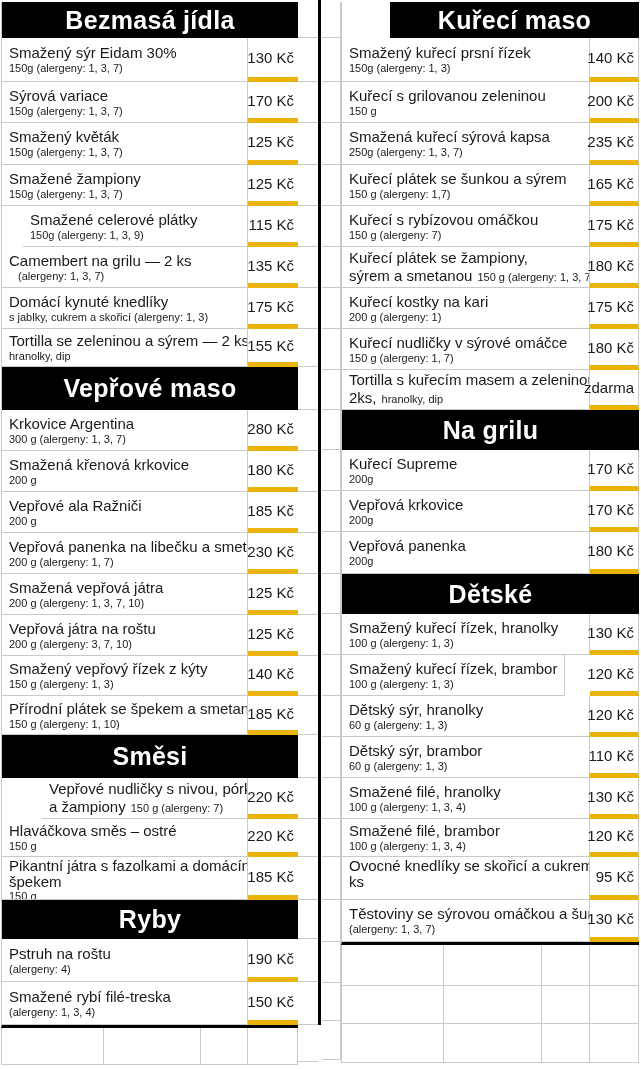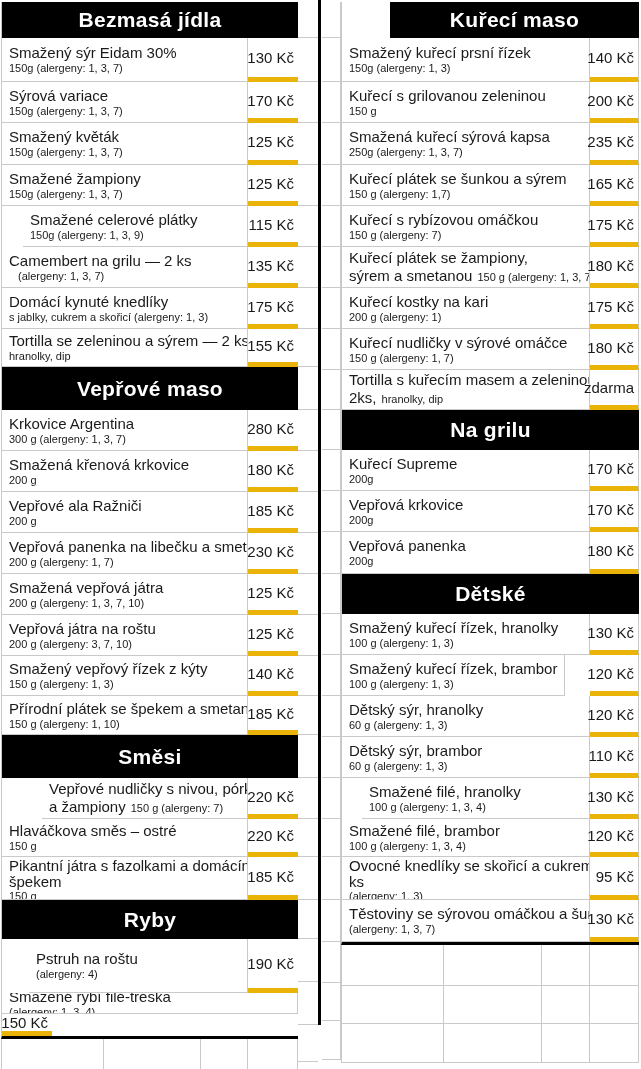--- a/index.html
+++ b/index.html
@@ -9,21 +9,21 @@
   }
   .block{position:absolute;top:2px;}
   #left-block{left:1px;width:297px;}
   #right-block{left:341px;width:298px;}
   .narrow{position:absolute;top:2px;}
   #left-narrow{left:298px;width:20px;}
   #right-narrow{left:322px;width:19px;}
   .divider{position:absolute;left:318px;top:0;width:3px;height:1025px;background:#000;}
   .table-body{border-left:1px solid #c9c9c9;border-bottom:3px solid #000;box-sizing:border-box;}
   .header-row{background:#000;display:flex;align-items:center;justify-content:center;box-sizing:border-box;}
-  .header-title{color:#fff;font-size:21px;font-weight:bold;letter-spacing:.3px;}
+  .header-title{color:#fff;font-size:25px;font-weight:bold;letter-spacing:.3px;}
   .item-row{display:flex;box-sizing:border-box;}
   .name-cell{
     flex:1;border-right:1px solid #c9c9c9;border-bottom:1px solid #c9c9c9;box-sizing:border-box;
     display:flex;flex-direction:column;justify-content:center;padding:1px 2px 1px 7px;overflow:hidden;
   }
   .name-cell.tight{justify-content:flex-start;padding-top:1px;}
   .name-line{font-size:15px;line-height:18px;color:#1a1a1a;white-space:nowrap;}
   .tight .name-line{line-height:16px;}
   .sub-line{font-size:11px;line-height:13px;color:#1a1a1a;white-space:nowrap;}
   .tight .sub-line{line-height:12px;}
@@ -186,28 +186,28 @@
           <div class="name-cell tight">
             <div class="name-line">Pikantní játra s fazolkami a domácím</div>
             <div class="name-line"><span>špekem</span></div>
             <div class="sub-line">150 g</div>
           </div>
           <div class="price-cell">185 Kč</div>
         </div>
         <div class="header-row" style="height: 39px;">
           <span class="header-title">Ryby</span>
         </div>
-        <div class="item-row" style="height: 54px; margin-left: 27px;">
+        <div class="item-row" style="height: 43px;">
           <div class="name-cell">
             <div class="name-line">Pstruh na roštu</div>
             <div class="sub-line">(alergeny: 4)</div>
           </div>
           <div class="price-cell">190 Kč</div>
         </div>
-        <div class="item-row" style="height: 43px; flex-direction: column;">
+        <div class="item-row" style="height: 43px;">
           <div class="name-cell">
             <div class="name-line">Smažené rybí filé-treska</div>
             <div class="sub-line">(alergeny: 1, 3, 4)</div>
           </div>
           <div class="price-cell">150 Kč</div>
         </div>
       </div>
       <div class="empty-row" style="height: 37px;">
         <div class="empty-cell" style="width: 102px;"></div>
         <div class="empty-cell" style="width: 98px;"></div>
@@ -388,39 +388,38 @@
           </div>
           <div class="price-cell">120 Kč</div>
         </div>
         <div class="item-row" style="height: 41px;">
           <div class="name-cell">
             <div class="name-line">Dětský sýr, brambor</div>
             <div class="sub-line">60 g (alergeny: 1, 3)</div>
           </div>
           <div class="price-cell">110 Kč</div>
         </div>
-        <div class="item-row" style="height: 41px; padding-left: 20px;">
+        <div class="item-row" style="height: 41px;">
           <div class="name-cell">
             <div class="name-line">Smažené filé, hranolky</div>
             <div class="sub-line">100 g (alergeny: 1, 3, 4)</div>
           </div>
           <div class="price-cell">130 Kč</div>
         </div>
         <div class="item-row" style="height: 38px;">
           <div class="name-cell">
             <div class="name-line">Smažené filé, brambor</div>
             <div class="sub-line">100 g (alergeny: 1, 3, 4)</div>
           </div>
           <div class="price-cell">120 Kč</div>
         </div>
         <div class="item-row" style="height: 43px;">
           <div class="name-cell tight">
             <div class="name-line">Ovocné knedlíky se skořicí a cukrem – 2</div>
             <div class="name-line"><span>ks</span></div>
-            <div class="sub-line">(alergeny: 1, 3)</div>
           </div>
           <div class="price-cell">95 Kč</div>
         </div>
         <div class="item-row" style="height: 42px;">
           <div class="name-cell">
             <div class="name-line">Těstoviny se sýrovou omáčkou a šunkou</div>
             <div class="sub-line">(alergeny: 1, 3, 7)</div>
           </div>
           <div class="price-cell">130 Kč</div>
         </div>

